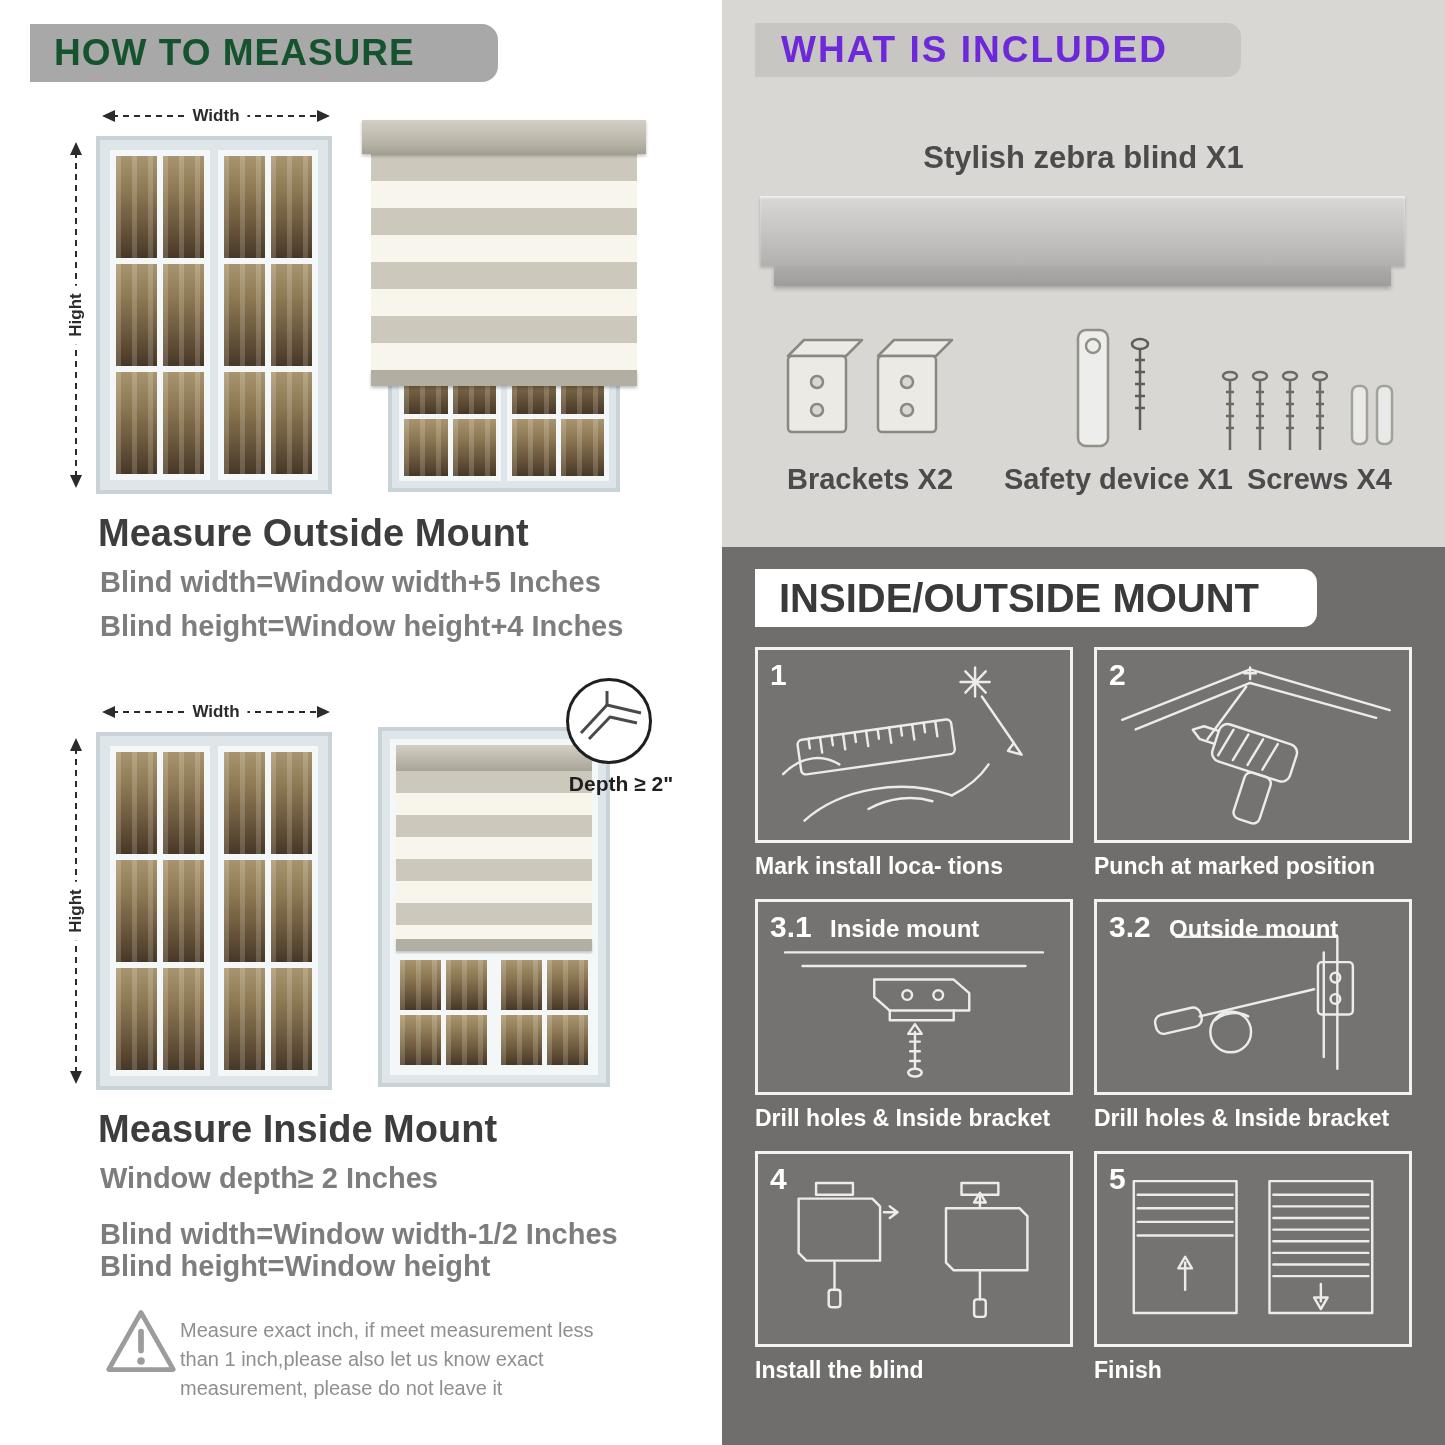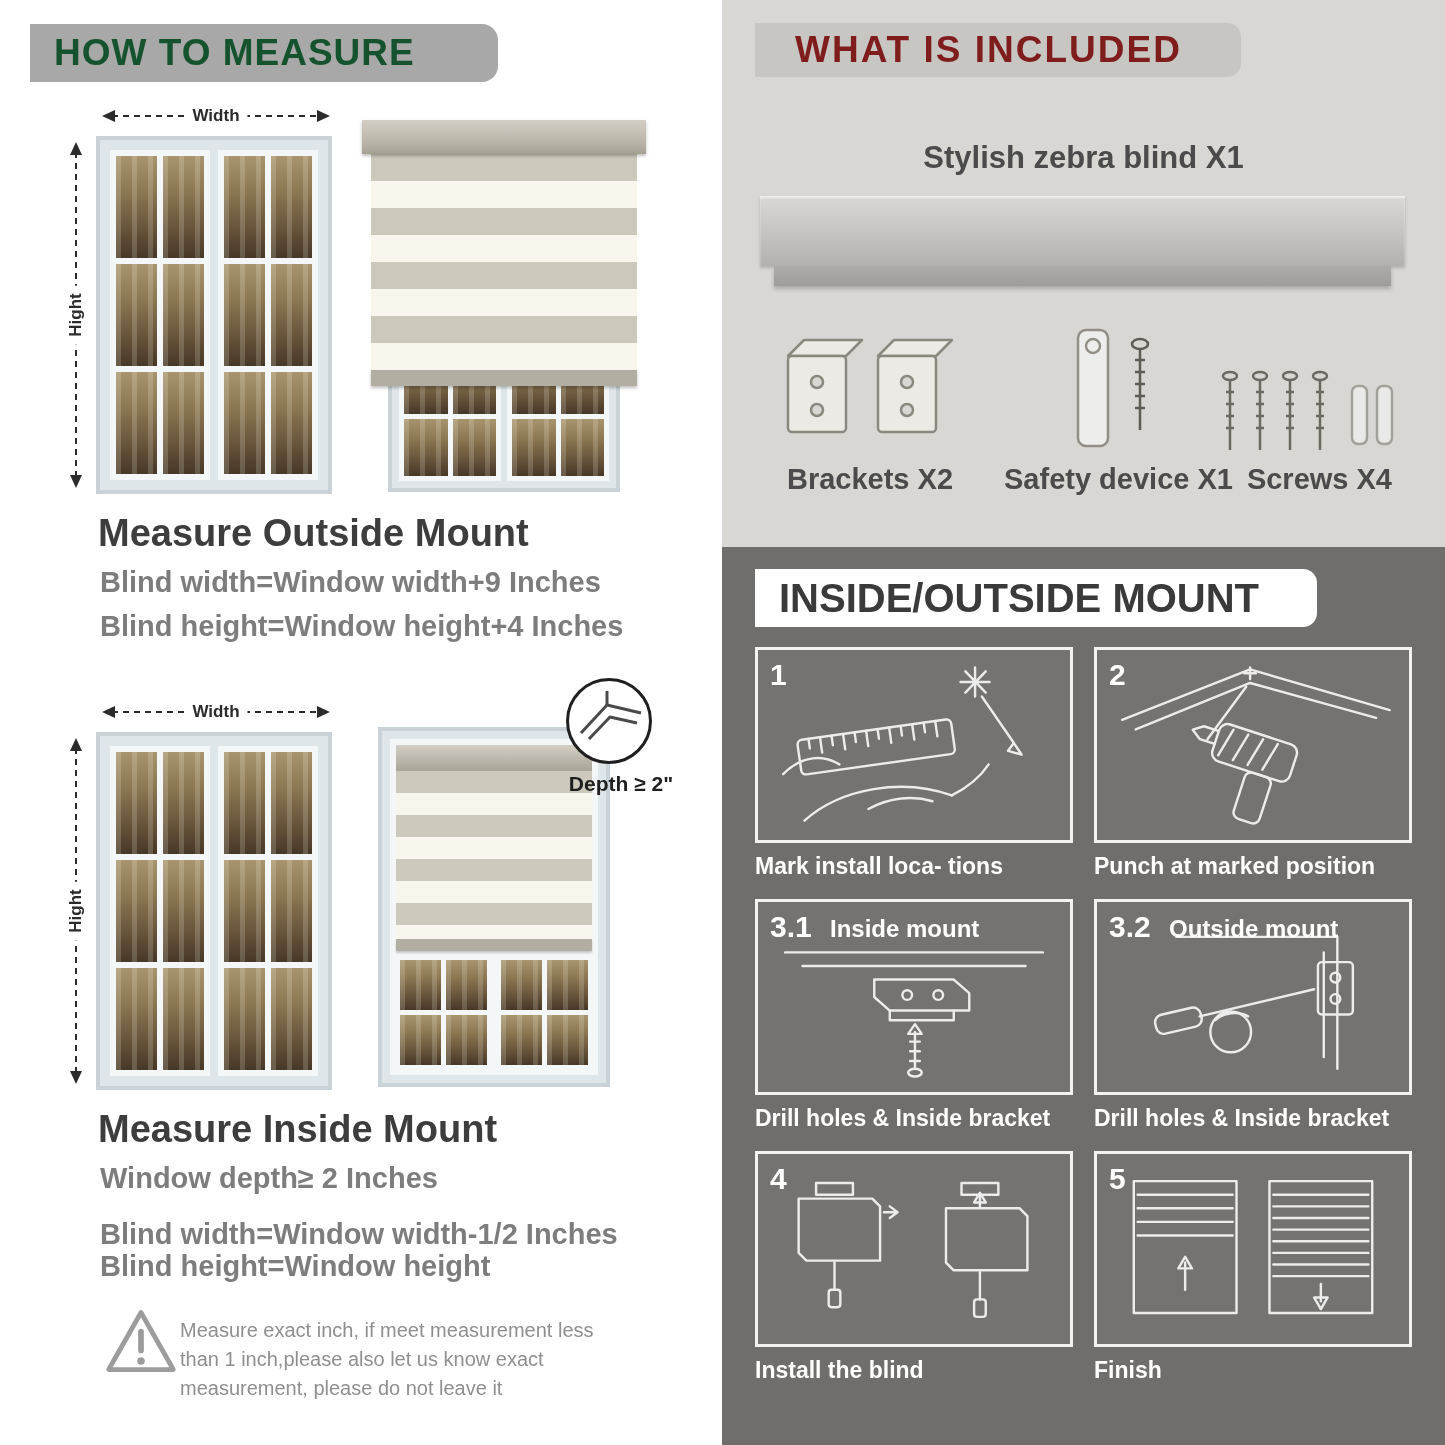--- a/index.html
+++ b/index.html
@@ -76,22 +76,22 @@
 
   .warn-tri { position:absolute; left:103px; top:1306px; width:76px; height:70px; }
   .warn-text { position:absolute; left:180px; top:1316px; width:452px;
     font-size:20px; line-height:1.45; color:#8f8f8f; }
 
   
   .sec-included { position:absolute; left:722px; top:0; width:723px; height:547px; background:#d8d7d4; }
   .banner-included {
     position:absolute; left:33px; top:23px; width:486px; height:54px;
     background:#c7c6c3; border-radius:0 14px 14px 0;
-    color:#7f1d1d; font-size:37px; font-weight:bold; letter-spacing:2px;
-    display:flex; align-items:center; padding-left:40px;
+    color:#6d28d9; font-size:37px; font-weight:bold; letter-spacing:2px;
+    display:flex; align-items:center; padding-left:26px;
   }
   .product-label { position:absolute; left:0; right:0; top:140px; text-align:center;
     font-size:31px; font-weight:bold; color:#4b4b4b; }
   .headrail-graphic { position:absolute; left:38px; top:196px; width:645px; height:94px; }
   .hr-top { height:70px;
     background:linear-gradient(180deg,#d9d8d6 0%,#c6c5c3 50%,#b2b1af 100%);
     box-shadow:inset 0 2px 2px rgba(255,255,255,.6), 0 2px 3px rgba(0,0,0,.18); }
   .hr-lip { height:20px; margin:0 14px;
     background:linear-gradient(180deg,#adacaa,#9e9d9b); box-shadow:0 3px 4px rgba(0,0,0,.22); }
   .icon-wrap { position:absolute; }
@@ -169,21 +169,21 @@
             <i></i>
             <i></i>
           </div>
       </div>
       <div class="bo-stripes"></div>
       <div class="bo-railtop"></div>
       <div class="bo-railbot"></div>
     </div>
 
     <h2 class="m-head" style="left:98px;top:512px;">Measure Outside Mount</h2>
-    <p class="m-line" style="left:100px;top:566px;">Blind width=Window width+9 Inches</p>
+    <p class="m-line" style="left:100px;top:566px;">Blind width=Window width+5 Inches</p>
     <p class="m-line" style="left:100px;top:610px;">Blind height=Window height+4 Inches</p>
 
     <div class="harrow" style="left:100px;top:702px;width:232px;">
       <svg width="232" height="20">
         <line x1="12" y1="10" x2="220" y2="10" stroke="#2b2b2b" stroke-width="2" stroke-dasharray="6 5"></line>
         <path d="M2 10 L15 4 L15 16 Z" fill="#2b2b2b"></path>
         <path d="M230 10 L217 4 L217 16 Z" fill="#2b2b2b"></path>
       </svg>
       <span class="arrlbl">Width</span>
     </div>

